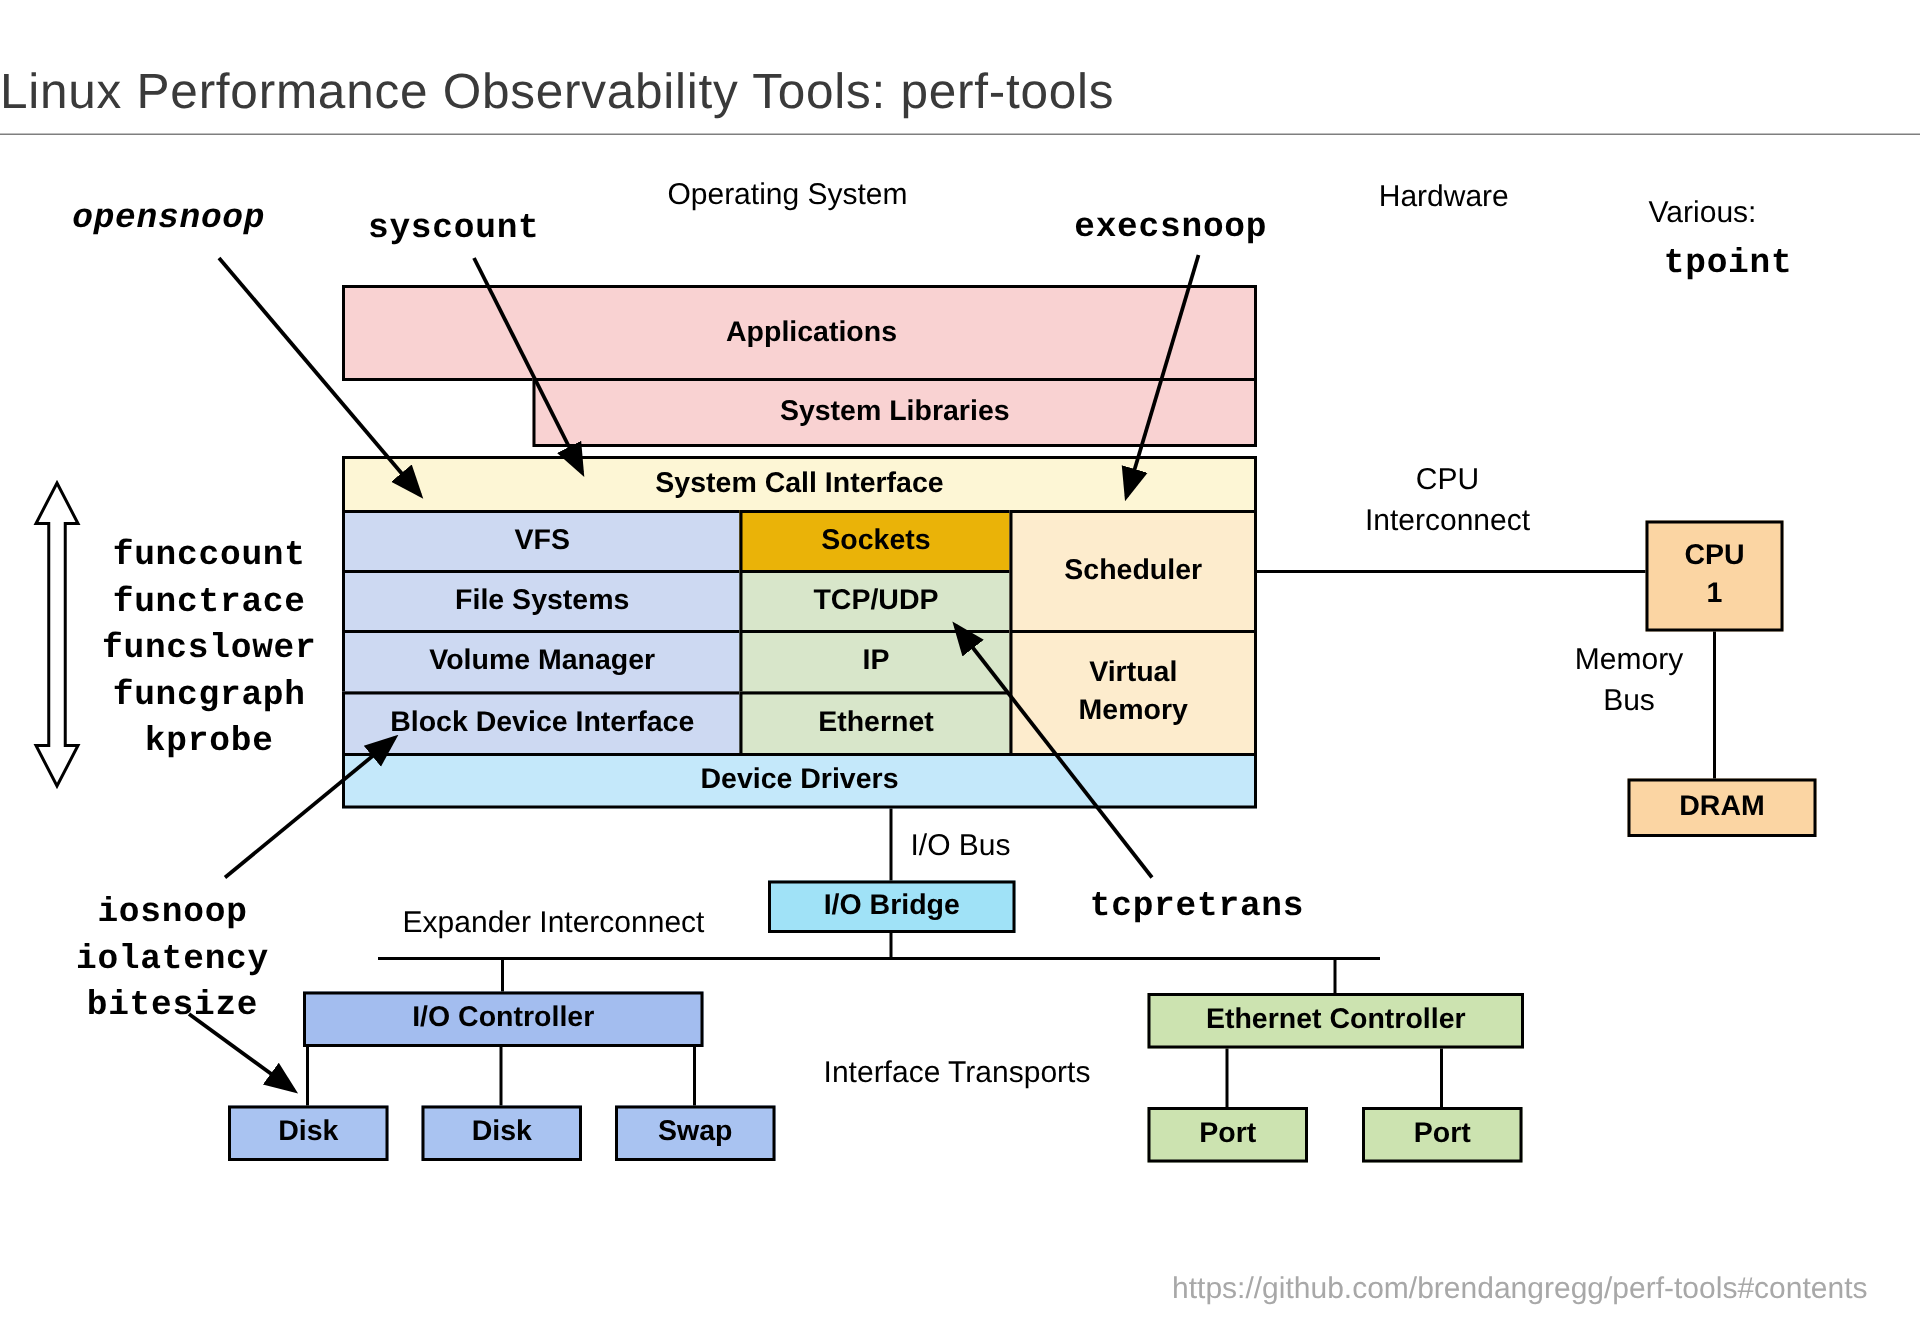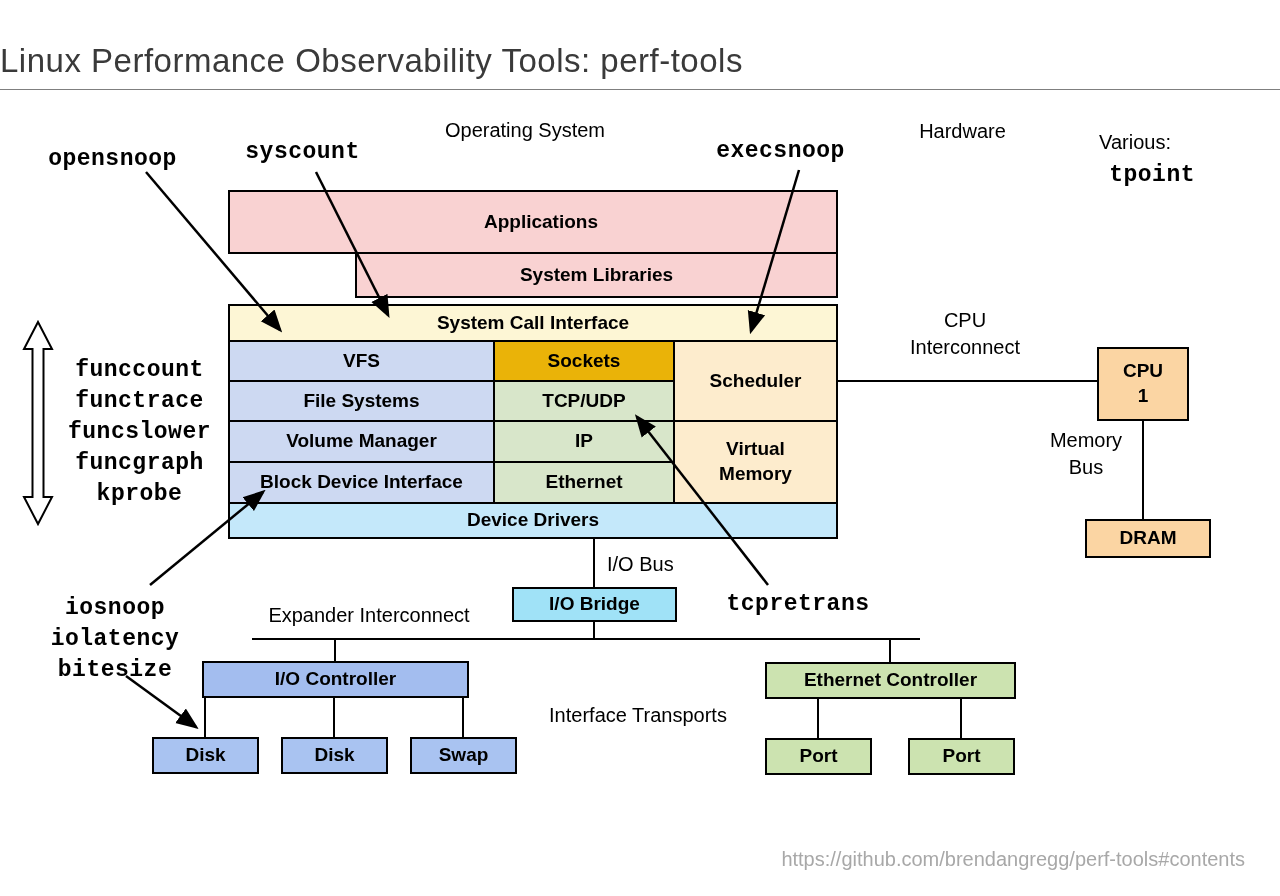--- a/index.html
+++ b/index.html
@@ -40,21 +40,21 @@
 <div class="canvas">
 
   <div class="title">Linux Performance Observability Tools: perf-tools</div>
   <div class="rule"></div>
 
   <div class="lbl" style="left:420px; top:117px; width:210px;">Operating System</div>
   <div class="lbl" style="left:895px; top:118px; width:135px;">Hardware</div>
   <div class="lbl" style="left:1085px; top:129px; width:100px;">Various:</div>
   <div class="mono" style="left:1090px; top:160px; width:105px;text-align:right;">tpoint</div>
 
-  <div class="mono" style="left:25px; top:144px; width:175px;">opensnoop</div>
+  <div class="mono" style="left:25px; top:130px; width:175px;font-style:italic;">opensnoop</div>
   <div class="mono" style="left:230px; top:137px; width:145px;">syscount</div>
   <div class="mono" style="left:698px; top:136px; width:165px;text-align:center;">execsnoop</div>
   <div class="mono" style="left:708px; top:589px; width:180px;">tcpretrans</div>
 
   <div class="mono" style="left:52px; top:355px; width:175px;">
     <div>funccount</div>
     <div>functrace</div>
     <div>funcslower</div>
     <div>funcgraph</div>
     <div>kprobe</div>

